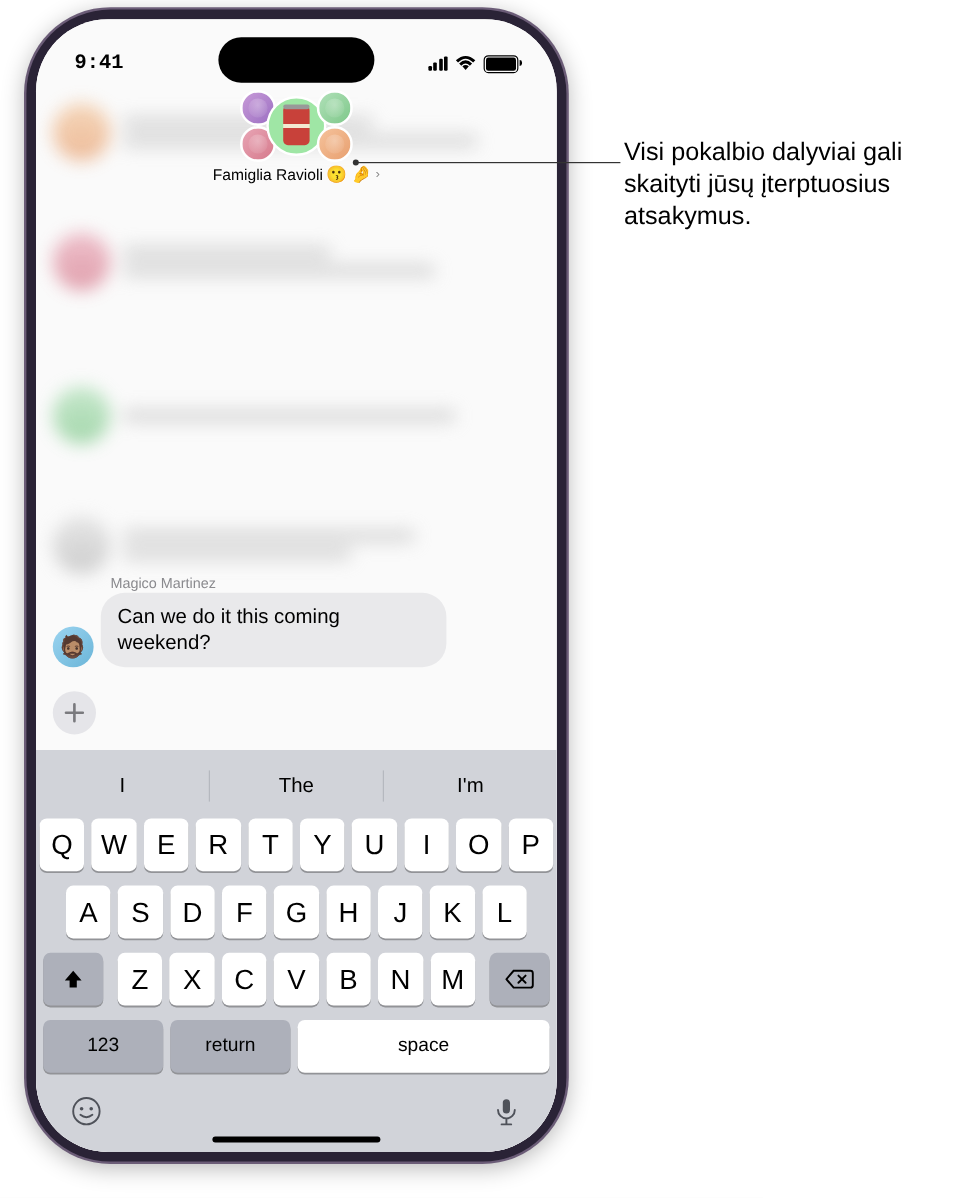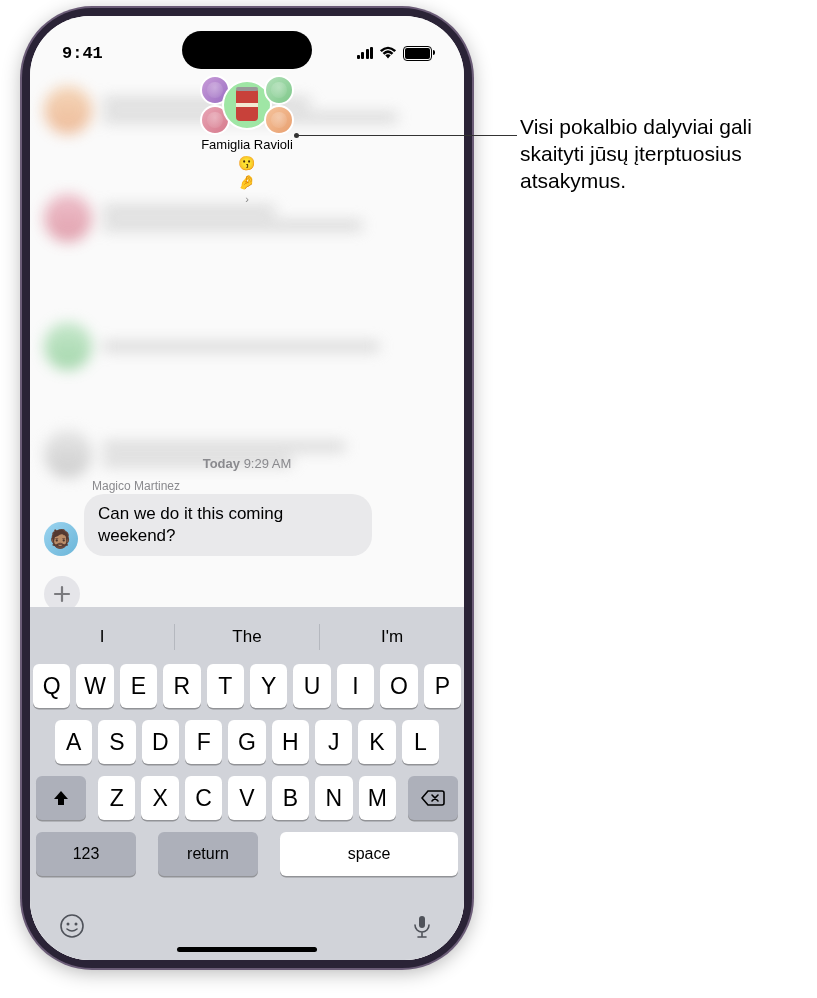--- a/index.html
+++ b/index.html
@@ -142,21 +142,20 @@
   .gav4 { right: 8px; bottom: -2px; background: linear-gradient(135deg,#f5c29b,#e8a070);}
   .face { width:60%; height:60%; border-radius:50%; background: radial-gradient(ellipse at 50% 35%, rgba(255,255,255,0.3), transparent);}
 
   .group-title {
     font-size: 13px;
     color: #000;
     margin-top: 4px;
     display: flex;
     align-items: center;
     gap: 3px;
-    flex-direction: column;
   }
   .group-title .emoji { font-size: 14px;}
   .chev { font-size: 11px; color: #888;}
 
   .timestamp {
     text-align: center;
     font-size: 13px;
     color: #8a8a8e;
     font-weight: 500;
     position: absolute;
@@ -295,23 +294,23 @@
   }
   .key-shift, .key-del {
     flex: 1.3;
     max-width: 50px;
   }
   .kb-row2 { padding: 0 22px;}
   .kb-row3 { padding: 0 3px; gap: 12px;}
   .kb-row3-inner { display:flex; gap:6px; flex:1;}
   .bottom-row {
     display:flex;
-    gap: 22px;
+    gap: 6px;
     padding: 0 3px;
-    margin-bottom: 28px;
+    margin-bottom: 10px;
   }
   .key-123 { flex: 0 0 100px; max-width:100px; font-size:16px;}
   .key-space { flex:1; max-width:none; font-size:16px;}
   .key-return { flex: 0 0 100px; max-width:100px; font-size:16px;}
   .kb-footer {
     display:flex;
     justify-content: space-between;
     padding: 8px 28px 20px 28px;
     color: #4f525a;
   }
@@ -432,24 +431,20 @@
             </div>
         </div>
         <div class="group-title">
           <span>Famiglia Ravioli</span>
           <span class="emoji">😗</span>
           <span class="emoji">🤌</span>
           <span class="chev">›</span>
         </div>
       </div>
 
-      <div class="timestamp">
-        <span class="day">Today</span>
-        <span>9:29 AM</span>
-      </div>
 
       <div class="msg-area">
         <div class="sender-name">Magico Martinez</div>
         <div class="msg-row">
           <div class="msg-avatar">🧔🏽</div>
           <div class="bubble">Can we do it this coming weekend?</div>
         </div>
       </div>
 
       <div class="input-row">

